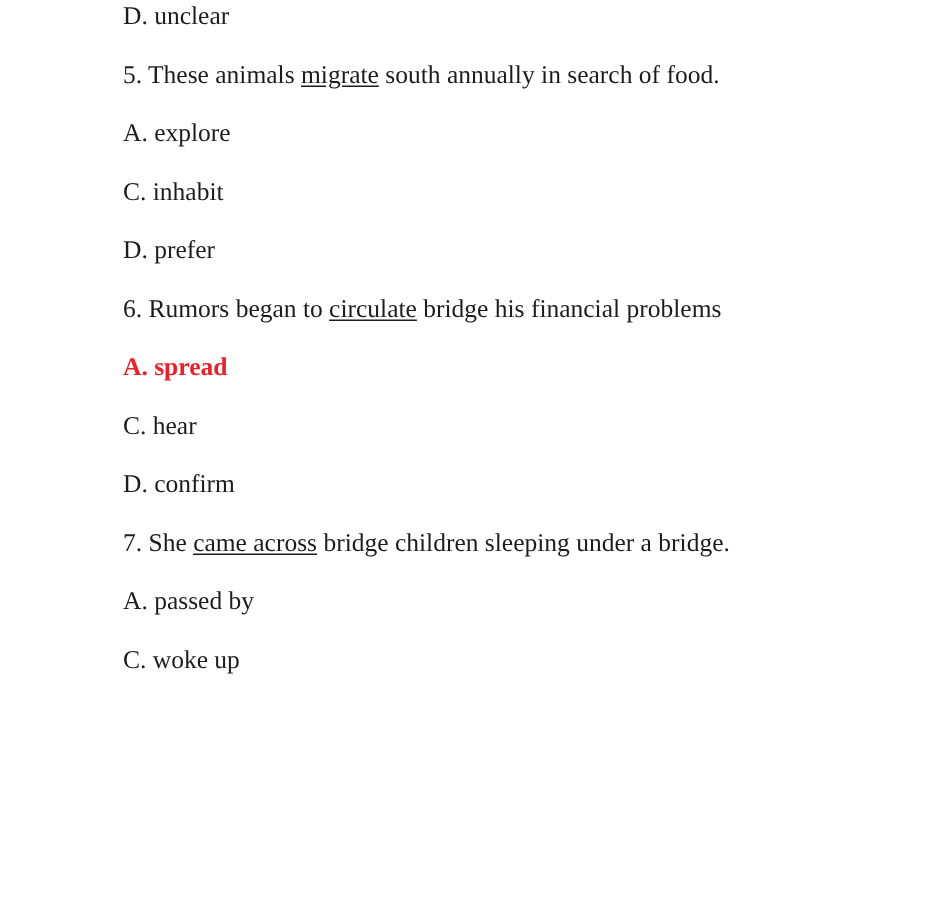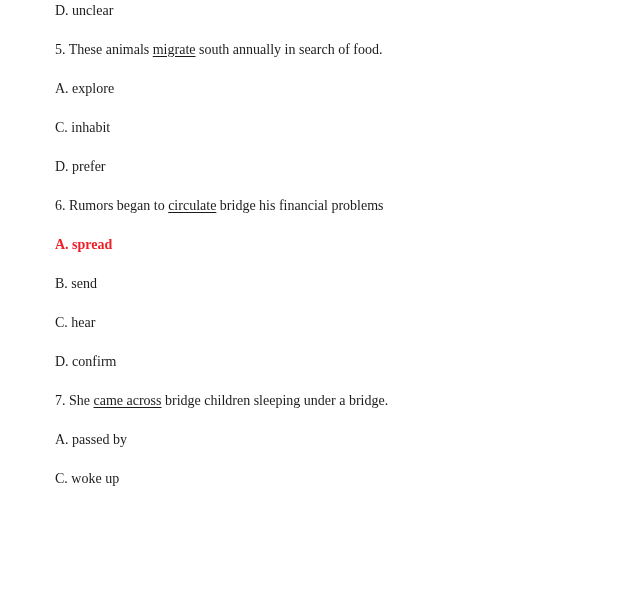--- a/index.html
+++ b/index.html
@@ -9,23 +9,23 @@
     height: 616px;
     background: var(--page-bg, #ffffff);
     overflow: hidden;
   }
   .doc-page {
     width: 620px;
     height: 616px;
     background: var(--page-bg, #ffffff);
   }
   .doc-body {
-    padding: 2px 10px 0 55px;
+    padding: 2px 10px 0 82px;
     font-family: "Liberation Serif", "DejaVu Serif", serif;
-    font-size: 14px;
+    font-size: 17px;
     line-height: 18px;
     color: var(--text-color, #1c1c1c);
   }
   p.line {
     margin: 0 0 21px 0;
     white-space: nowrap;
   }
   p.line.answer {
     color: var(--answer-color, #ee1e28);
     font-weight: bold;
@@ -40,20 +40,19 @@
 
 <div class="doc-page">
   <div class="doc-body" id="doc-body">
       <p class="line option">D. unclear</p>
       <p class="line question"><span>5. These animals </span><span class="u">migrate</span><span> south annually in search of food.</span></p>
       <p class="line option">A. explore</p>
       <p class="line option">C. inhabit</p>
       <p class="line option">D. prefer</p>
       <p class="line question"><span>6. Rumors began to </span><span class="u">circulate</span><span> bridge his financial problems</span></p>
       <p class="line answer">A. spread</p>
-      <p class="line option">B. send</p>
       <p class="line option">C. hear</p>
       <p class="line option">D. confirm</p>
       <p class="line question"><span>7. She </span><span class="u">came across</span><span> bridge children sleeping under a bridge.</span></p>
       <p class="line option">A. passed by</p>
       <p class="line option">C. woke up</p>
     </div>
 </div>
 
 </body></html>

